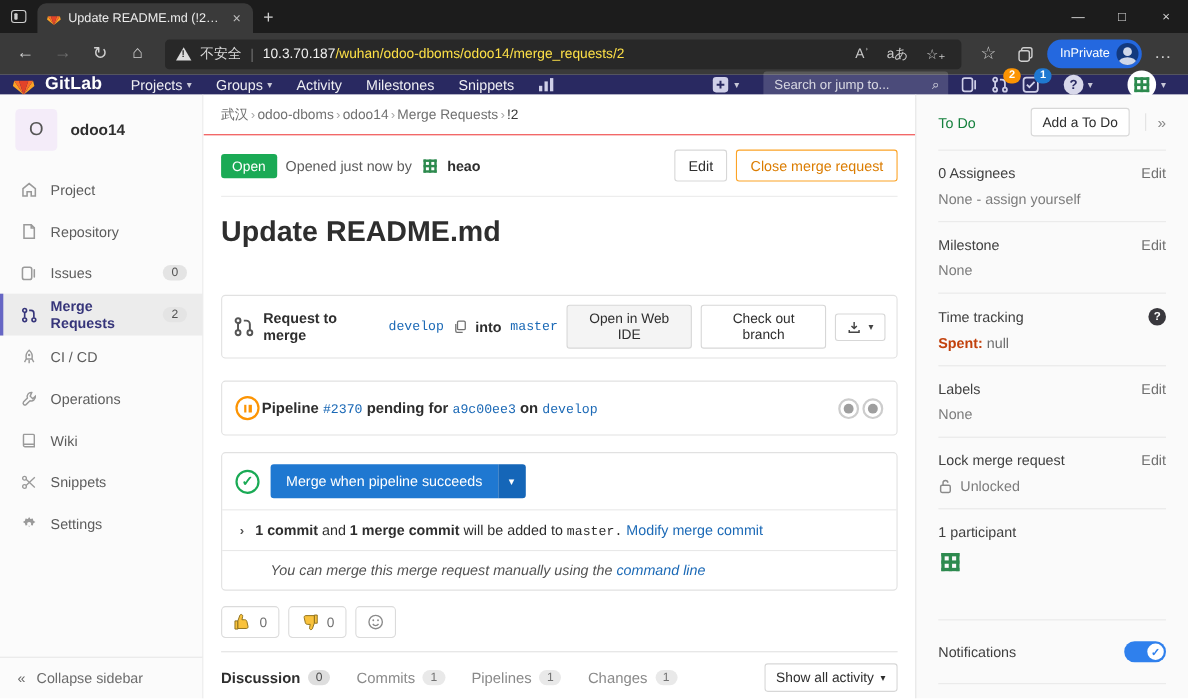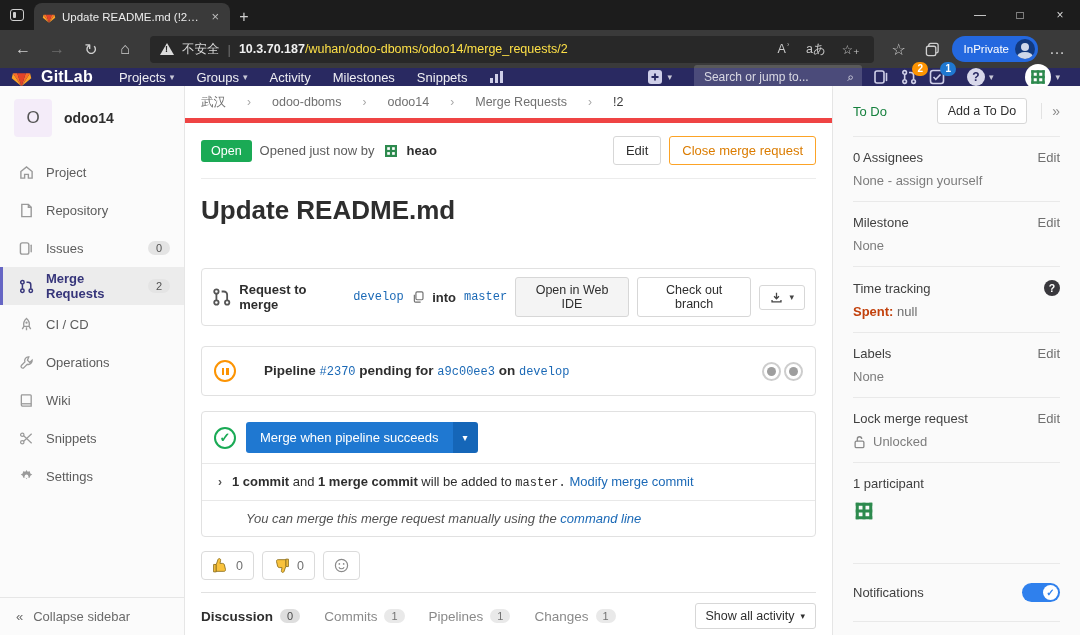--- a/index.html
+++ b/index.html
@@ -23,21 +23,21 @@
   
   .toolbar { height:38px; background:#3a3a3a; display:flex; align-items:center; padding:0 8px; gap:4px; flex:0 0 auto; }
   .nav-btn { width:30px; height:30px; display:flex; align-items:center; justify-content:center; color:#cfcfcf; font-size:16px; }
   .nav-btn.disabled { color:#6d6d6d; }
   .addr { flex:1; height:27px; background:#282828; border-radius:4px; display:flex; align-items:center; padding:0 10px; gap:8px; margin:0 6px; min-width:0; }
   .warn-tri { width:0; height:0; border-left:7px solid transparent; border-right:7px solid transparent; border-bottom:12px solid #dcdcdc; position:relative; }
   .warn-tri::after { content:"!"; position:absolute; left:-2px; top:1px; font-size:9px; font-weight:bold; color:#282828; }
   .addr-warn { color:#d8d8d8; font-size:12.5px; white-space:nowrap; }
   .addr-sep { color:#6f6f6f; }
   .addr-url { flex:1; font-size:12.5px; white-space:nowrap; overflow:hidden; min-width:0; }
-  .addr-host { color:#f0f0f0; font-weight:bold;margin-top:48px; }
+  .addr-host { color:#f0f0f0; font-weight:normal;margin-top:48px; }
   .addr-path { color:#fde047; }
   .field-icon { color:#c9c9c9; font-size:12.5px; white-space:nowrap; padding:0 4px; }
   .inprivate { height:26px; background:#2468df; border-radius:13px; display:flex; align-items:center; gap:6px; padding:0 3px 0 12px; color:#fff; font-size:11.5px; }
   .inp-avatar { width:20px; height:20px; border-radius:50%; background:#12397e; position:relative; overflow:hidden; }
   .inp-avatar::before { content:""; position:absolute; left:6px; top:4px; width:8px; height:8px; border-radius:50%; background:#cfd8ea; }
   .inp-avatar::after { content:""; position:absolute; left:2px; top:13px; width:16px; height:10px; border-radius:50%; background:#cfd8ea; }
 
   
   .gl-nav { height:18px; background:#292961; display:flex; align-items:center; padding:0 10px; gap:2px; flex:0 0 auto; }
   .gl-logo { display:flex; align-items:center; gap:8px; margin-right:14px; }
@@ -66,21 +66,21 @@
   .proj-name { font-size:14px; font-weight:bold; color:#2e2e2e; }
   .lsb-items { list-style:none; flex:1; }
   .lsb-item { height:38px; display:flex; align-items:center; gap:12px; padding:0 14px 0 16px; color:#5c5c5c; font-size:13px; border-left:3px solid transparent; }
   .lsb-item svg { flex:0 0 auto; }
   .lsb-item.active { background:#ececec; border-left-color:#6666c4; color:#36357a; font-weight:bold; }
   .lsb-badge { margin-left:auto; background:#e4e4e4; color:#525252; border-radius:9px; font-size:11px; padding:1px 8px; font-weight:normal; }
   .lsb-collapse { border-top:1px solid #e6e6e6; height:38px; display:flex; align-items:center; gap:10px; padding:0 16px; color:#6b6b6b; font-size:13px; }
 
   
   .main { flex:1; display:flex; flex-direction:column; background:#fff; min-width:0; overflow:hidden; }
-  .crumbs { height:37px; display:flex; align-items:center; gap:21px; padding:12px 16px; border-bottom:5px solid #ef4444; font-size:12.5px; color:#707070; flex:0 0 auto; }
+  .crumbs { height:37px; display:flex; align-items:center; gap:2px; padding:12px 16px; border-bottom:1px solid #ef4444; font-size:12.5px; color:#707070; flex:0 0 auto; }
   .crumb-sep { color:#a8a8a8; font-size:12px; }
   .crumb-last { color:#3a3a3a; }
   .content { flex:1; padding:0 16px; overflow:hidden; }
 
   .state-row { display:flex; align-items:center; gap:8px; padding:13px 0; border-bottom:1px solid #ececec; }
   .badge-open { background:#1aaa55; color:#fff; border-radius:3px; padding:4px 10px; font-size:12.5px; }
   .muted { color:#5c5c5c; }
   .author { font-weight:bold; color:#2e2e2e; }
   .state-actions { margin-left:auto; display:flex; gap:8px; }
   .btn { display:inline-flex; align-items:center; gap:6px; border:1px solid #d7d7d7; background:#fff; border-radius:3px; padding:6px 12px; font-size:13px; color:#2e2e2e; font-family:inherit; }
@@ -88,21 +88,21 @@
   .btn-gray { background:#f4f4f4;text-align:center; }
 
   .mr-title { font-size:26px; font-weight:bold; color:#2e2e2e; margin:16px 0 6px; }
 
   .box { border:1px solid #e1e1e1; border-radius:4px; }
   .box-merge-src { margin-top:42px; padding:8px 10px; display:flex; align-items:center; gap:8px; }
   .mono { font-family:"Liberation Mono","DejaVu Sans Mono",monospace; font-size:12px; }
   .ref-link { color:#1b69b6; }
   .src-actions { margin-left:auto; display:flex; gap:8px; align-items:center; }
 
-  .box-pipeline { margin-top:20px; padding:13px 12px; display:flex; align-items:center; gap:28px; }
+  .box-pipeline { margin-top:20px; padding:13px 12px; display:flex; align-items:center; gap:2px; }
   .ci-pending { width:22px; height:22px; border-radius:50%; border:2px solid #fc9403; display:flex; align-items:center; justify-content:center; gap:2px; flex:0 0 auto; }
   .ci-pending i { width:2.5px; height:7px; background:#fc9403; display:block; }
   .mini-graph { margin-left:auto; display:flex; gap:3px; align-items:center; }
   .stage-dot { width:19px; height:19px; border-radius:50%; border:2px solid #cdcdcd; display:flex; align-items:center; justify-content:center; }
   .stage-dot i { width:9px; height:9px; border-radius:50%; background:#9e9e9e; display:block; }
 
   .box-widget { margin-top:15px; }
   .w-row { display:flex; align-items:center; gap:10px; padding:10px 12px; }
   .w-row + .w-row { border-top:1px solid #e8e8e8; }
   .ok-circle { width:22px; height:22px; border-radius:50%; border:2px solid #1aaa55; color:#1aaa55; font-size:13px; font-weight:bold; display:flex; align-items:center; justify-content:center; flex:0 0 auto; }

